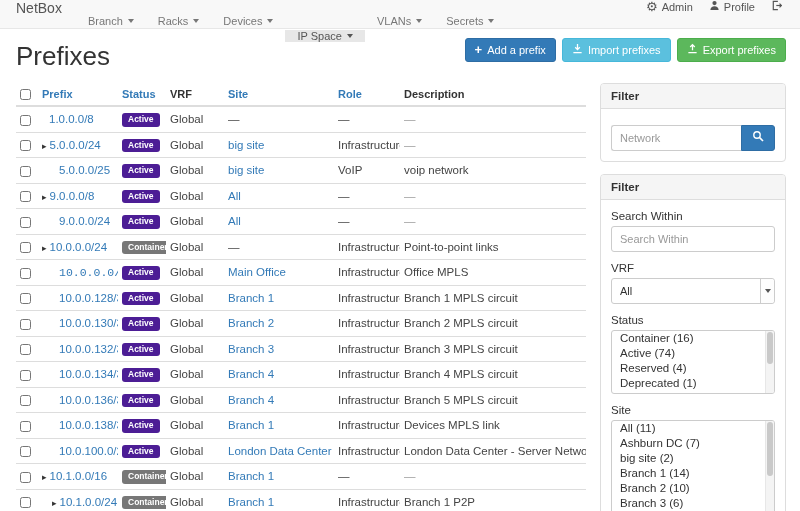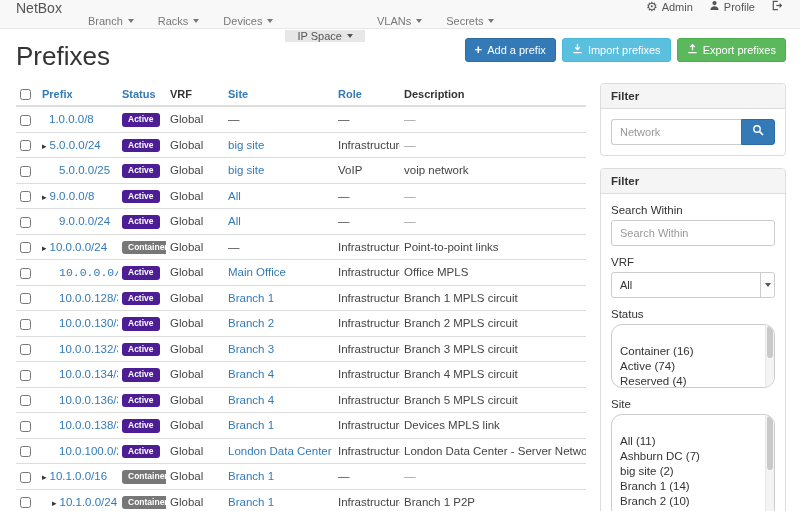--- a/index.html
+++ b/index.html
@@ -36,31 +36,31 @@
   .badge{display:inline-block;font-size:8.5px;font-weight:bold;color:#fff;padding:2px 6px 3px;border-radius:3px;line-height:1;}
   .badge.active{background:#4c1d95;}
   .badge.container{background:#777;}
   .tree-caret{color:#333;font-size:9px;margin-right:3px;}
   .muted{color:#9d9d9d;}
   
   aside{width:186px;flex:none;}
   .panel{border:1px solid #ddd;border-radius:4px;margin-bottom:12px;background:#fff;}
   .panel-heading{background:#f5f5f5;border-bottom:1px solid #ddd;padding:6px 10px;font-weight:bold;font-size:11.5px;color:#333;border-radius:3px 3px 0 0;}
   .panel-body{padding:10px;}
-  .input-group{display:flex;}
+  .input-group{display:flex;margin-top:6px;}
   .input-group input{flex:1;min-width:0;height:24px;border:1px solid #ccc;border-right:none;border-radius:3px 0 0 3px;padding:0 8px;font-size:11px;font-family:inherit;color:#333;}
   .search-btn{width:34px;height:26px;background:#337ab7;border:1px solid #2e6da4;border-radius:0 3px 3px 0;display:flex;align-items:center;justify-content:center;cursor:pointer;box-sizing:border-box;}
   input::placeholder{color:#999;}
   .filter-fields label{display:block;font-size:11.5px;font-weight:400;color:#333;margin:10px 0 4px;}
   .filter-fields label:first-child{margin-top:0;}
   .filter-fields input[type=text]{width:100%;box-sizing:border-box;height:26px;border:1px solid #ccc;border-radius:3px;padding:0 8px;font-size:11px;font-family:inherit;color:#333;}
   .select{height:24px;border:1px solid #ccc;border-radius:3px;display:flex;align-items:center;padding-left:8px;font-size:11px;position:relative;background:#fff;cursor:pointer;color:#333;}
   .sel-arrow{position:absolute;right:0;top:0;bottom:0;width:13px;border-left:1px solid #ccc;display:flex;align-items:center;justify-content:center;background:#fdfdfd;border-radius:0 3px 3px 0;}
   .sel-arrow::after{content:'';border-left:3px solid transparent;border-right:3px solid transparent;border-top:4px solid #555;}
-  .listbox{border:1px solid #ccc;border-radius:11px;overflow:hidden;position:relative;background:#fff;padding:19px 0;box-sizing:border-box;}
+  .listbox{border:1px solid #ccc;border-radius:3px;overflow:hidden;position:relative;background:#fff;padding:0 0;box-sizing:border-box;}
   .listbox .opt{font-size:11.5px;padding:0 8px;line-height:15px;white-space:nowrap;color:#333;cursor:pointer;}
   .listbox .sb{position:absolute;right:0;top:0;bottom:0;width:8px;background:#f4f4f4;border-left:1px solid #e7e7e7;}
   .listbox .sb .thumb{position:absolute;top:1px;left:1px;right:1px;height:52%;background:#c9c9c9;border-radius:3px;}
   [data-name="filter-listbox-status"]{height:64px;}
   [data-name="filter-listbox-site"]{height:106px;}
 </style>
 </head>
 <body>
 
 <nav class="navbar" data-name="navbar">

